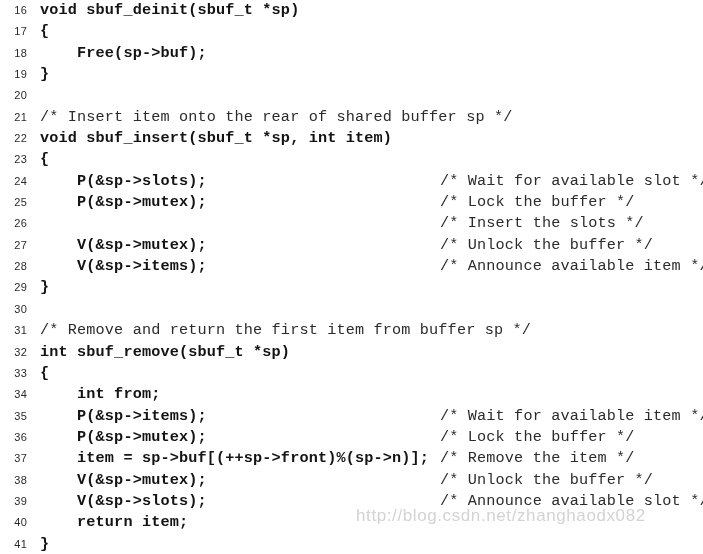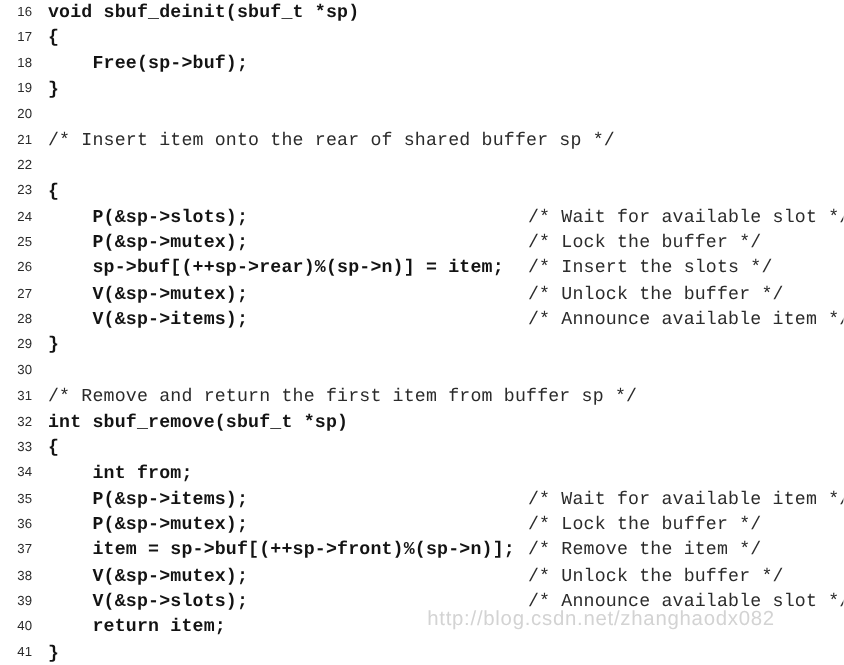--- a/index.html
+++ b/index.html
@@ -83,25 +83,25 @@
 
 <div id="page">
 
   <div class="code-listing" id="listing-root">
       <div class="code-line"><span class="line-number">16</span><span class="line-code">void sbuf_deinit(sbuf_t *sp)</span></div>
       <div class="code-line"><span class="line-number">17</span><span class="line-code">{</span></div>
       <div class="code-line"><span class="line-number">18</span><span class="line-code">    Free(sp-&gt;buf);</span></div>
       <div class="code-line"><span class="line-number">19</span><span class="line-code">}</span></div>
       <div class="code-line"><span class="line-number">20</span><span class="line-code"></span></div>
       <div class="code-line"><span class="line-number">21</span><span class="line-code comment-text">/* Insert item onto the rear of shared buffer sp */</span></div>
-      <div class="code-line"><span class="line-number">22</span></div>
+      <div class="code-line"><span class="line-number">22</span><span class="line-code">void sbuf_insert(sbuf_t *sp, int item)</span></div>
       <div class="code-line"><span class="line-number">23</span><span class="line-code">{</span></div>
       <div class="code-line"><span class="line-number">24</span><span class="line-code">    P(&amp;sp-&gt;slots);</span><span class="line-comment">/* Wait for available slot */</span></div>
       <div class="code-line"><span class="line-number">25</span><span class="line-code">    P(&amp;sp-&gt;mutex);</span><span class="line-comment">/* Lock the buffer */</span></div>
-      <div class="code-line"><span class="line-number">26</span><span class="line-code">    sp-&gt;buf[(++sp-&gt;rear)%(sp-&gt;n)] = item;</span><span class="line-comment">/* Insert the slots */</span></div>
+      <div class="code-line"><span class="line-number">26</span><span class="line-comment">/* Insert the slots */</span></div>
       <div class="code-line"><span class="line-number">27</span><span class="line-code">    V(&amp;sp-&gt;mutex);</span><span class="line-comment">/* Unlock the buffer */</span></div>
       <div class="code-line"><span class="line-number">28</span><span class="line-code">    V(&amp;sp-&gt;items);</span><span class="line-comment">/* Announce available item */</span></div>
       <div class="code-line"><span class="line-number">29</span><span class="line-code">}</span></div>
       <div class="code-line"><span class="line-number">30</span><span class="line-code"></span></div>
       <div class="code-line"><span class="line-number">31</span><span class="line-code comment-text">/* Remove and return the first item from buffer sp */</span></div>
       <div class="code-line"><span class="line-number">32</span><span class="line-code">int sbuf_remove(sbuf_t *sp)</span></div>
       <div class="code-line"><span class="line-number">33</span><span class="line-code">{</span></div>
       <div class="code-line"><span class="line-number">34</span><span class="line-code">    int from;</span></div>
       <div class="code-line"><span class="line-number">35</span><span class="line-code">    P(&amp;sp-&gt;items);</span><span class="line-comment">/* Wait for available item */</span></div>
       <div class="code-line"><span class="line-number">36</span><span class="line-code">    P(&amp;sp-&gt;mutex);</span><span class="line-comment">/* Lock the buffer */</span></div>

